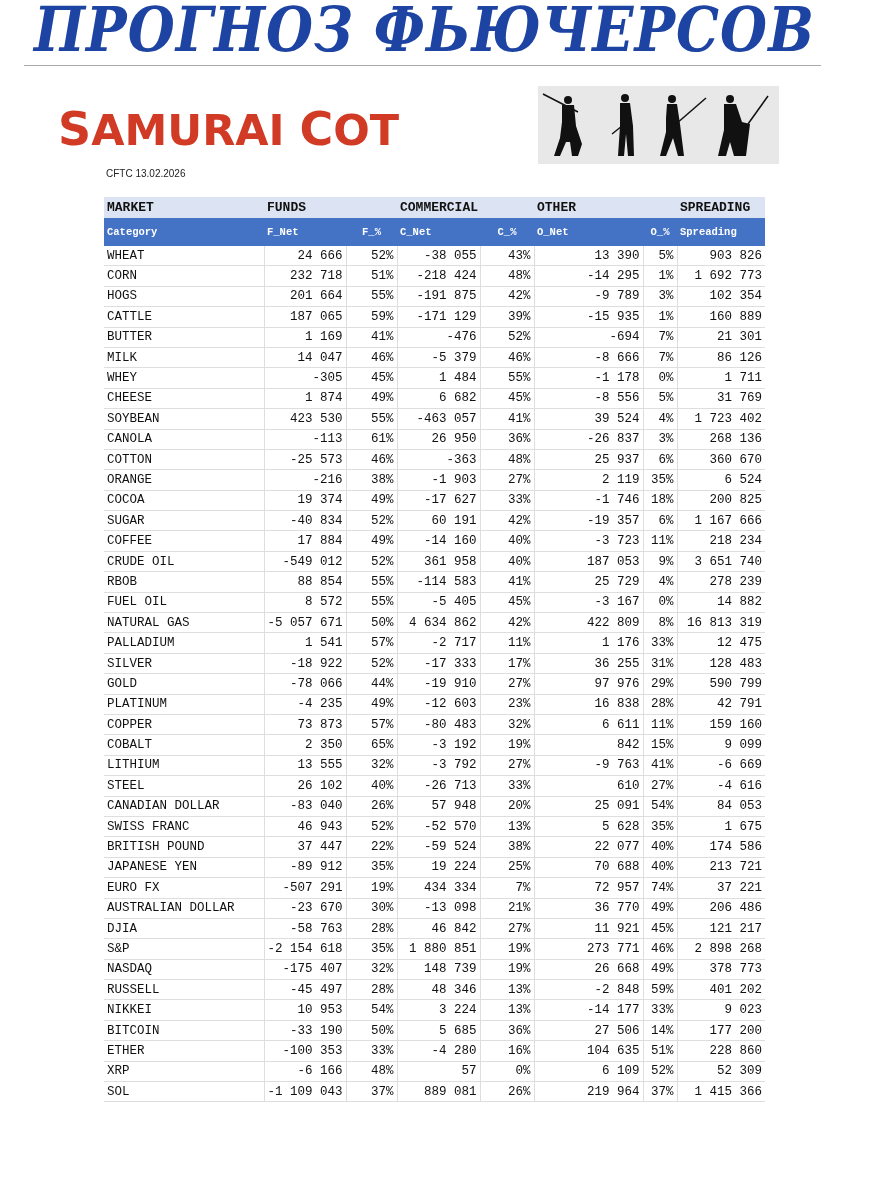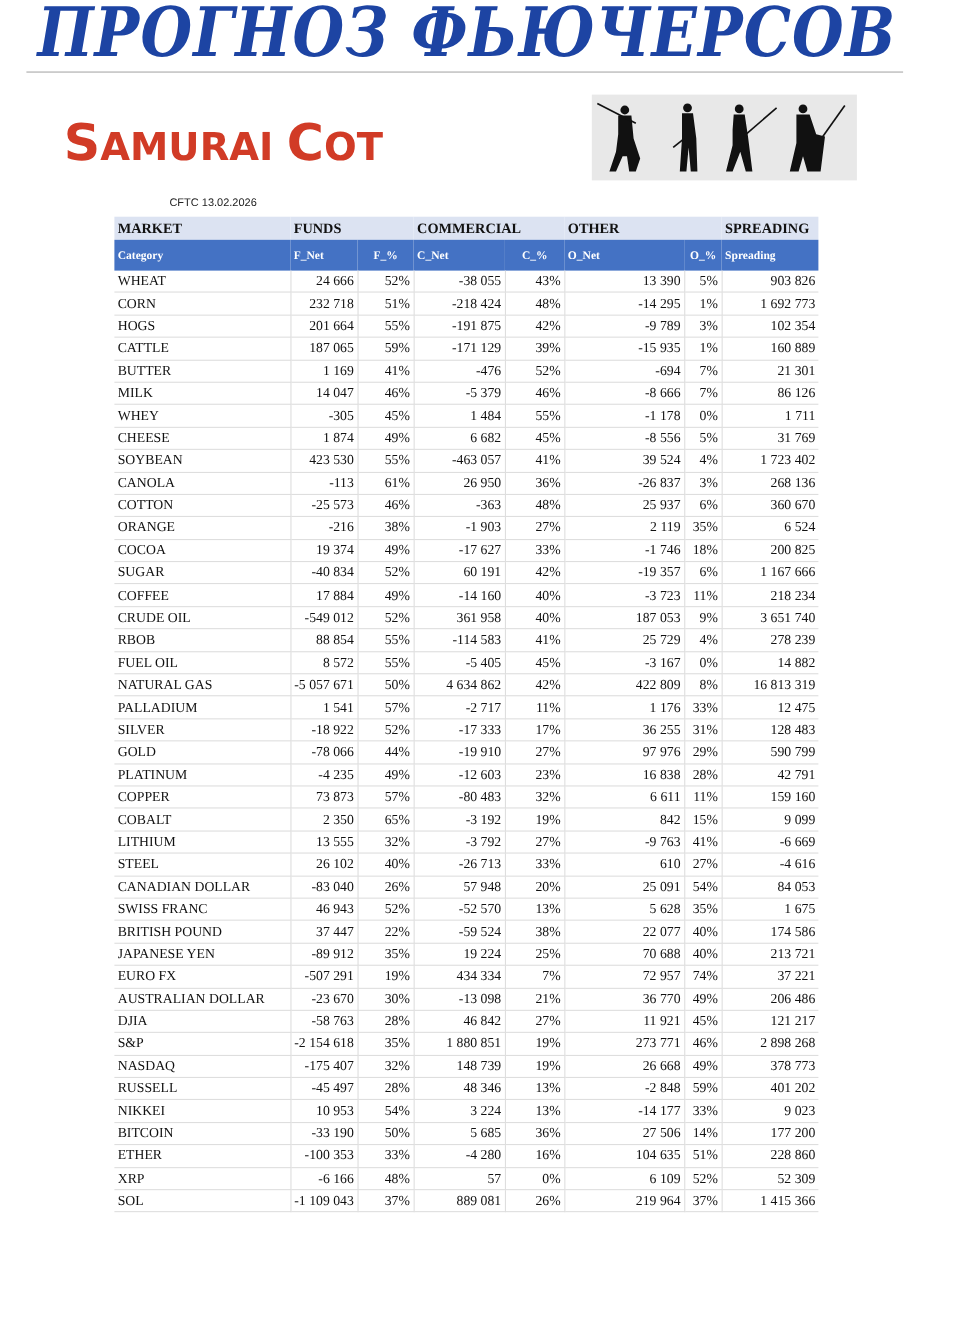--- a/index.html
+++ b/index.html
@@ -1,25 +1,25 @@
 <!DOCTYPE html>
 <html><head>
 <meta charset="utf-8">
 <style>
   html, body { margin:0; padding:0; background:#ffffff; }
   body { width:889px; height:1200px; position:relative; overflow:hidden; font-family:"Liberation Sans", sans-serif; }
   .main-title { position:absolute; left:34px; top:-8px; width:800px; font-family:"DejaVu Serif", serif; font-style:italic; font-weight:bold; font-size:54px; color:#1d44a3; letter-spacing:1px; transform:scaleY(1.15); transform-origin:top left; white-space:nowrap; }
   .title-rule { position:absolute; left:24px; top:65px; width:797px; height:1px; background:#a9a9a9; }
   .brand { position:absolute; left:58px; top:106px; font-family:"DejaVu Sans", sans-serif; font-weight:bold; color:#d13b26; white-space:nowrap; line-height:1; }
   .brand .big { font-size:46px; }
-  .brand .small { font-size:35px;margin-top:20px; }
+  .brand .small { font-size:43px;margin-top:20px; }
   .samurai-box { position:absolute; left:538px; top:86px; width:241px; height:78px; background:#e8e8e8; }
   .samurai-box svg { width:100%; height:100%; }
-  .date-label { position:absolute; left:106px; top:179px; font-size:10px; color:#222;margin-left:48px; }
-  table.cot { position:absolute; left:104px; top:197px; border-collapse:collapse; table-layout:fixed; font-family:Liberation Serif, serif; }
+  .date-label { position:absolute; left:106px; top:168px; font-size:10px; color:#222; }
+  table.cot { position:absolute; left:104px; top:197px; border-collapse:collapse; table-layout:fixed; font-family:Liberation Mono, monospace; }
   table.cot col.c0 { width:160px; } table.cot col.c1 { width:58px; } table.cot col.c2 { width:51px; }
   table.cot col.c3 { width:83px; } table.cot col.c4 { width:54px; } table.cot col.c5 { width:109px; }
   table.cot col.c6 { width:34px; } table.cot col.c7 { width:88px; }
   tr.group-row td { background:#dce3f2; font-weight:bold; font-size:13px; height:21px; padding:0 3px; color:#111; }
   tr.sub-row td { background:#4472c4; color:#fff; font-weight:bold; font-size:10.5px; height:28px; padding:0 3px; }
   tr.sub-row td.r, tr.group-row td.r { text-align:center; }
   tbody tr td { font-size:12.5px; height:19.4px; padding:0 3px; color:#111; border-bottom:1px solid #dedede; border-right:1px solid #dedede; white-space:nowrap; }
   tbody tr td.num { text-align:right; }
   tbody tr td:last-child { border-right:none; }
 </style>

